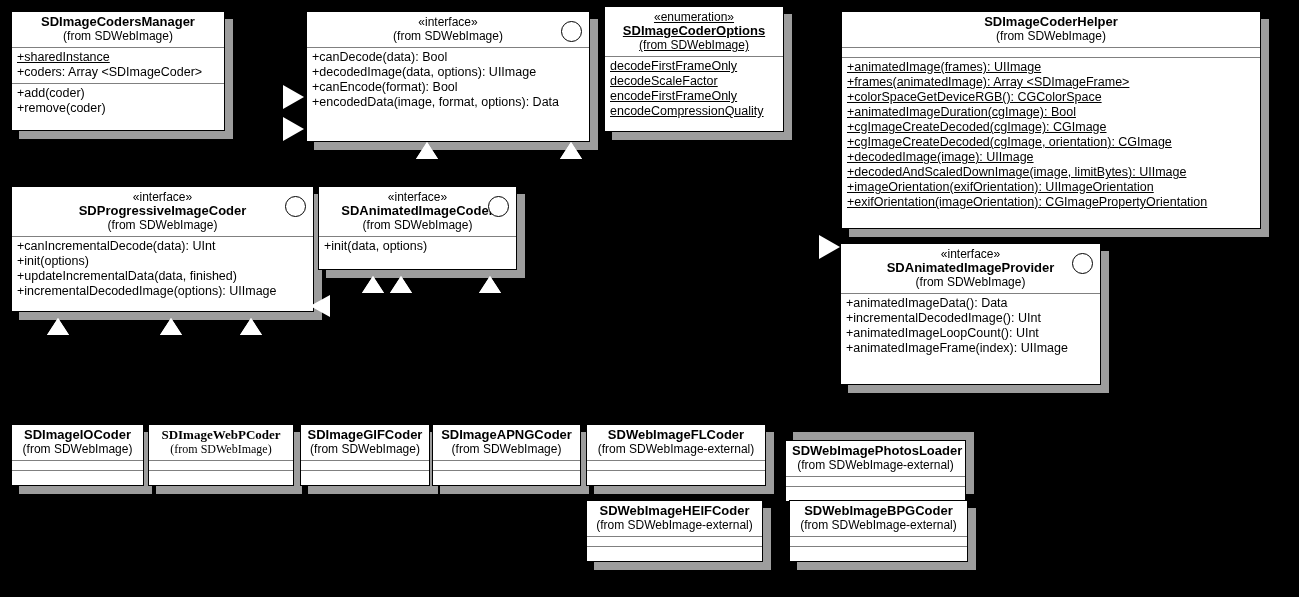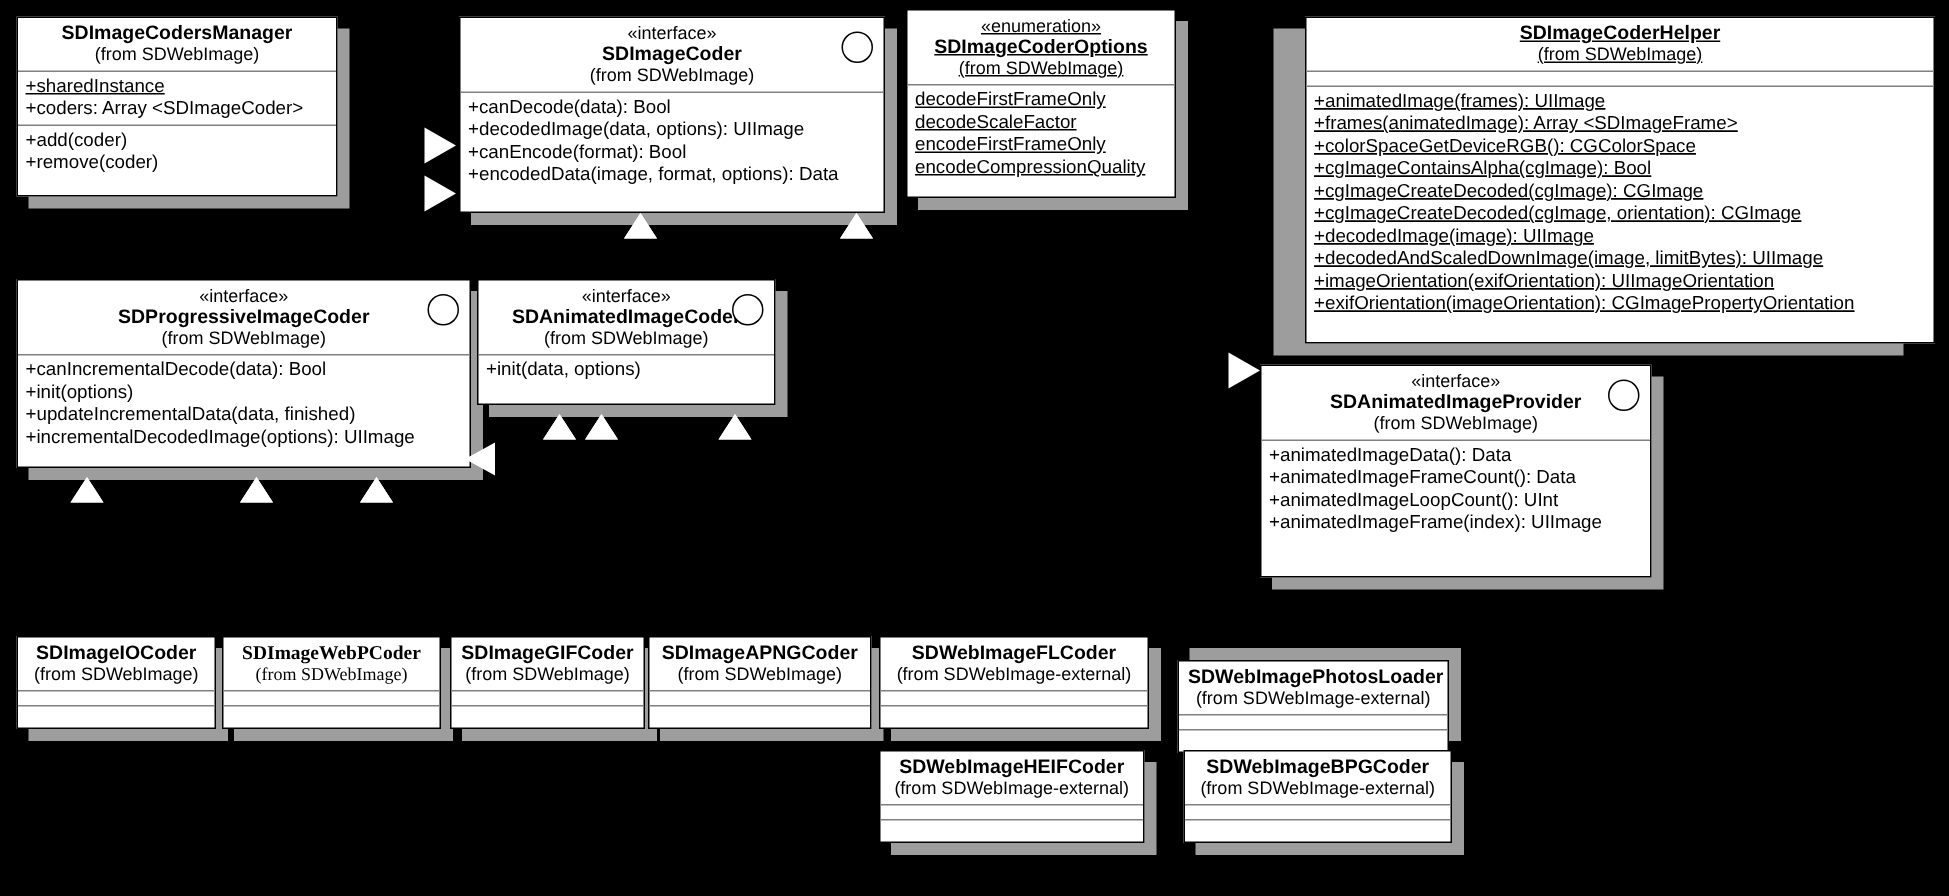--- a/index.html
+++ b/index.html
@@ -49,21 +49,20 @@
       <div class="sep"></div>
       <div class="compart">
         <div class="mem">+add(coder)</div>
         <div class="mem">+remove(coder)</div>
       </div>
     </div>
     <div class="shadow" style="left: 314px; top: 19px; width: 284px; height: 131px;"></div>
     <div class="umlbox" style="left: 306px; top: 11px; width: 284px; height: 131px;">
       <div class="hdr">
         <div class="stereo">«interface»</div>
-        <div class="cname">SDImageCoder</div>
         <div class="cfrom">(from SDWebImage)</div>
       </div>
       <div class="sep"></div>
       <div class="compart">
         <div class="mem">+canDecode(data): Bool</div>
         <div class="mem">+decodedImage(data, options): UIImage</div>
         <div class="mem">+canEncode(format): Bool</div>
         <div class="mem">+encodedData(image, format, options): Data</div>
       </div>
       <div class="ifcircle" style="left: 254px; top: 9px;"></div>
@@ -77,51 +76,51 @@
       </div>
       <div class="sep"></div>
       <div class="compart">
         <div class="mem">decodeFirstFrameOnly</div>
         <div class="mem">decodeScaleFactor</div>
         <div class="mem">encodeFirstFrameOnly</div>
         <div class="mem">encodeCompressionQuality</div>
       </div>
     </div>
     <div class="shadow" style="left: 849px; top: 19px; width: 420px; height: 218px;"></div>
-    <div class="umlbox" style="left: 870px; top: 11px; width: 420px; height: 218px; text-decoration: underline;">
+    <div class="umlbox" style="left: 841px; top: 11px; width: 420px; height: 218px;">
       <div class="hdr">
         <div class="cname">SDImageCoderHelper</div>
         <div class="cfrom">(from SDWebImage)</div>
       </div>
       <div class="sep"></div>
       <div class="compart empty"></div>
       <div class="sep"></div>
       <div class="compart">
         <div class="mem stat">+animatedImage(frames): UIImage</div>
         <div class="mem stat">+frames(animatedImage): Array &lt;SDImageFrame&gt;</div>
         <div class="mem stat">+colorSpaceGetDeviceRGB(): CGColorSpace</div>
-        <div class="mem stat">+cgImageContainsAlpha(cgImage): Bool</div>
+        <div class="mem stat">+animatedImageDuration(cgImage): Bool</div>
         <div class="mem stat">+cgImageCreateDecoded(cgImage): CGImage</div>
         <div class="mem stat">+cgImageCreateDecoded(cgImage, orientation): CGImage</div>
         <div class="mem stat">+decodedImage(image): UIImage</div>
         <div class="mem stat">+decodedAndScaledDownImage(image, limitBytes): UIImage</div>
         <div class="mem stat">+imageOrientation(exifOrientation): UIImageOrientation</div>
         <div class="mem stat">+exifOrientation(imageOrientation): CGImagePropertyOrientation</div>
       </div>
     </div>
     <div class="shadow" style="left: 19px; top: 194px; width: 303px; height: 126px;"></div>
     <div class="umlbox" style="left: 11px; top: 186px; width: 303px; height: 126px;">
       <div class="hdr">
         <div class="stereo">«interface»</div>
         <div class="cname">SDProgressiveImageCoder</div>
         <div class="cfrom">(from SDWebImage)</div>
       </div>
       <div class="sep"></div>
       <div class="compart">
-        <div class="mem">+canIncrementalDecode(data): Bool</div>
+        <div class="mem">+canIncrementalDecode(data): UInt</div>
         <div class="mem">+init(options)</div>
         <div class="mem">+updateIncrementalData(data, finished)</div>
         <div class="mem">+incrementalDecodedImage(options): UIImage</div>
       </div>
       <div class="ifcircle" style="left: 273px; top: 9px;"></div>
     </div>
     <div class="shadow" style="left: 326px; top: 194px; width: 199px; height: 84px;"></div>
     <div class="umlbox" style="left: 318px; top: 186px; width: 199px; height: 84px;">
       <div class="hdr">
         <div class="stereo">«interface»</div>
@@ -137,21 +136,21 @@
     <div class="shadow" style="left: 848px; top: 251px; width: 261px; height: 142px;"></div>
     <div class="umlbox" style="left: 840px; top: 243px; width: 261px; height: 142px;">
       <div class="hdr">
         <div class="stereo">«interface»</div>
         <div class="cname">SDAnimatedImageProvider</div>
         <div class="cfrom">(from SDWebImage)</div>
       </div>
       <div class="sep"></div>
       <div class="compart">
         <div class="mem">+animatedImageData(): Data</div>
-        <div class="mem">+animatedImageFrameCount(): Data</div>
+        <div class="mem">+incrementalDecodedImage(): UInt</div>
         <div class="mem">+animatedImageLoopCount(): UInt</div>
         <div class="mem">+animatedImageFrame(index): UIImage</div>
       </div>
       <div class="ifcircle" style="left: 231px; top: 9px;"></div>
     </div>
     <div class="shadow" style="left: 19px; top: 432px; width: 133px; height: 62px;"></div>
     <div class="umlbox" style="left: 11px; top: 424px; width: 133px; height: 62px;">
       <div class="hdr">
         <div class="cname">SDImageIOCoder</div>
         <div class="cfrom">(from SDWebImage)</div>

